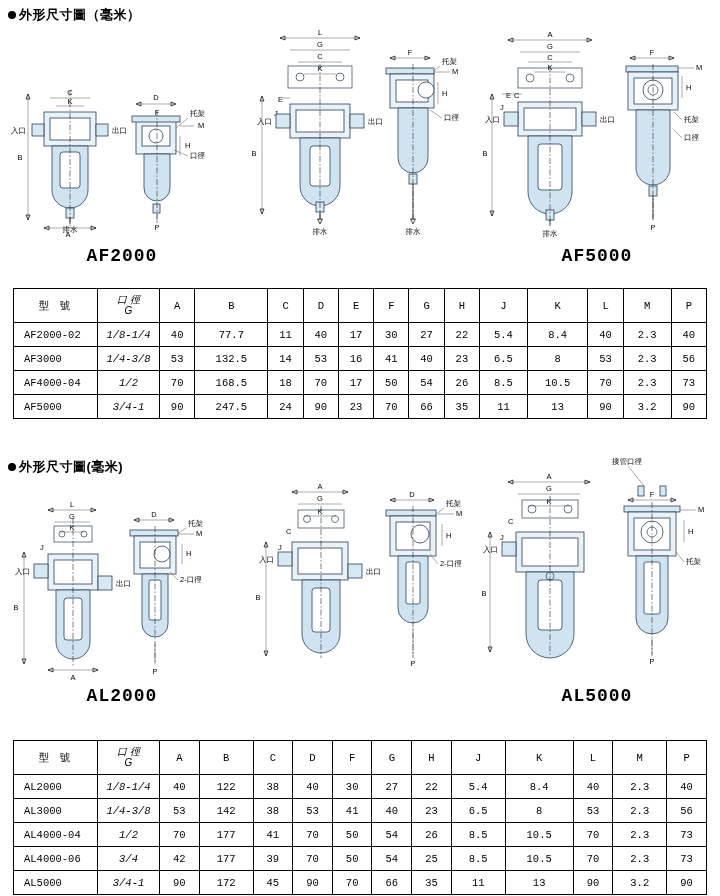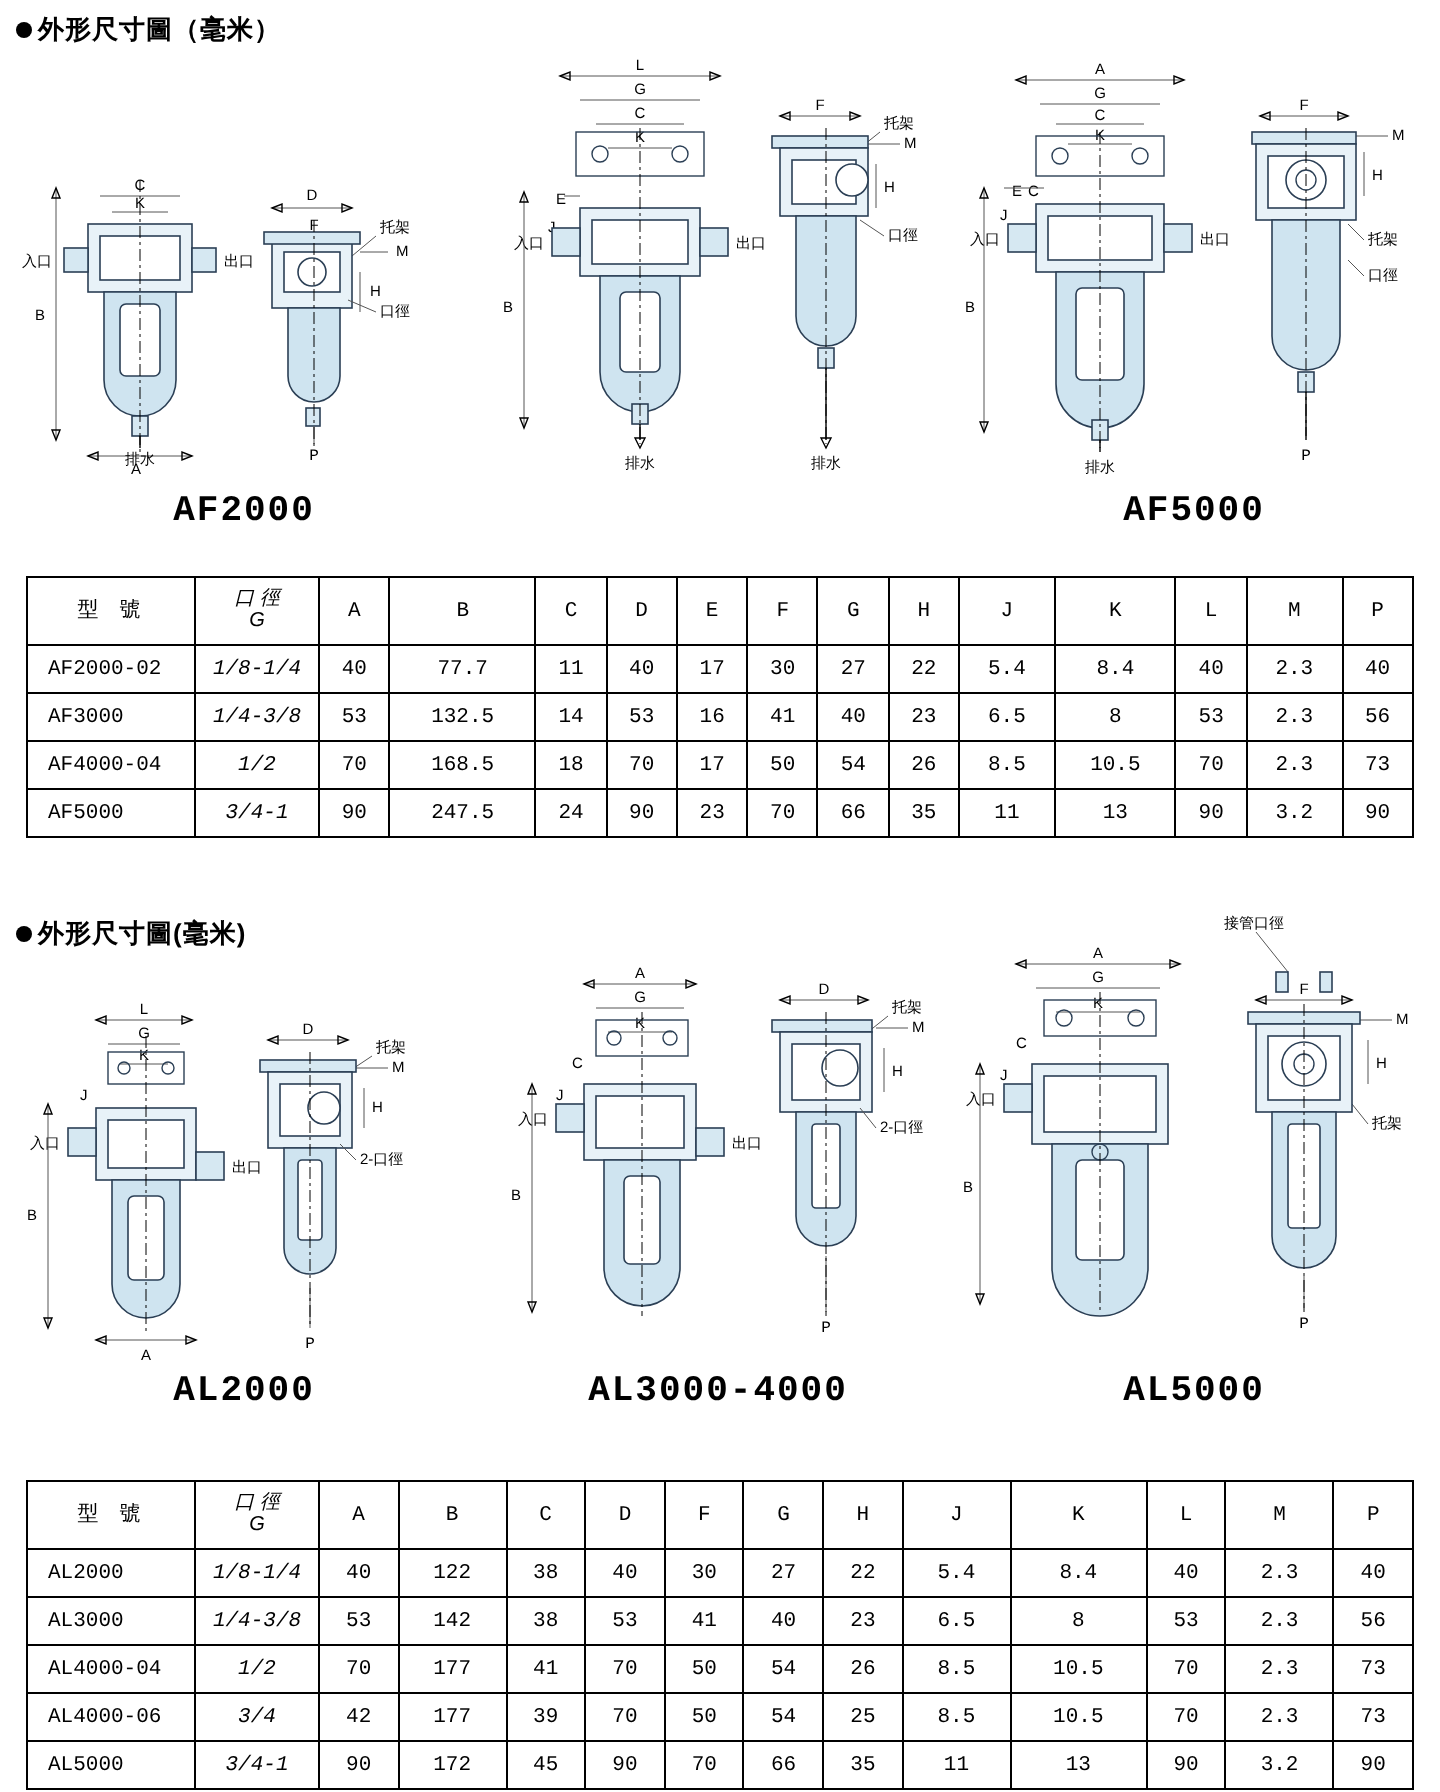--- a/index.html
+++ b/index.html
@@ -565,21 +565,20 @@
         <circle class="white" cx="176" cy="76" r="9"></circle>
         <text x="196" y="108">2-口徑</text>
         <line class="thin" x1="194" y1="106" x2="186" y2="96"></line>
         <path class="bowl" d="M154 98 h30 v52 a15 15 0 0 1 -30 0 z"></path>
         <rect class="white" x="162" y="104" width="14" height="42" rx="2"></rect>
         <line class="thin" x1="169" y1="170" x2="169" y2="198"></line>
         <text x="169" y="208" text-anchor="middle" class="dim">P</text>
         <line class="ctr" x1="169" y1="48" x2="169" y2="200"></line>
       </g>
     </svg>
-    <div class="dwg-label" style="position:absolute; left:244px; top:234px; width:230px;">AL3000-4000</div>
 
     <svg width="238" height="226" viewBox="0 0 238 226" style="position:absolute; left:478px; top:0px;">
       <g>
 
         <line class="thin" x1="30" y1="30" x2="112" y2="30"></line>
         <path class="ln" d="M30 30 l5 -2 v4 z"></path>
           <path class="ln" d="M112 30 l-5 -2 v4 z"></path>
         <text x="71" y="27" text-anchor="middle">A</text>
         <line class="thin" x1="40" y1="42" x2="102" y2="42"></line>
         <text x="71" y="39" text-anchor="middle">G</text>

